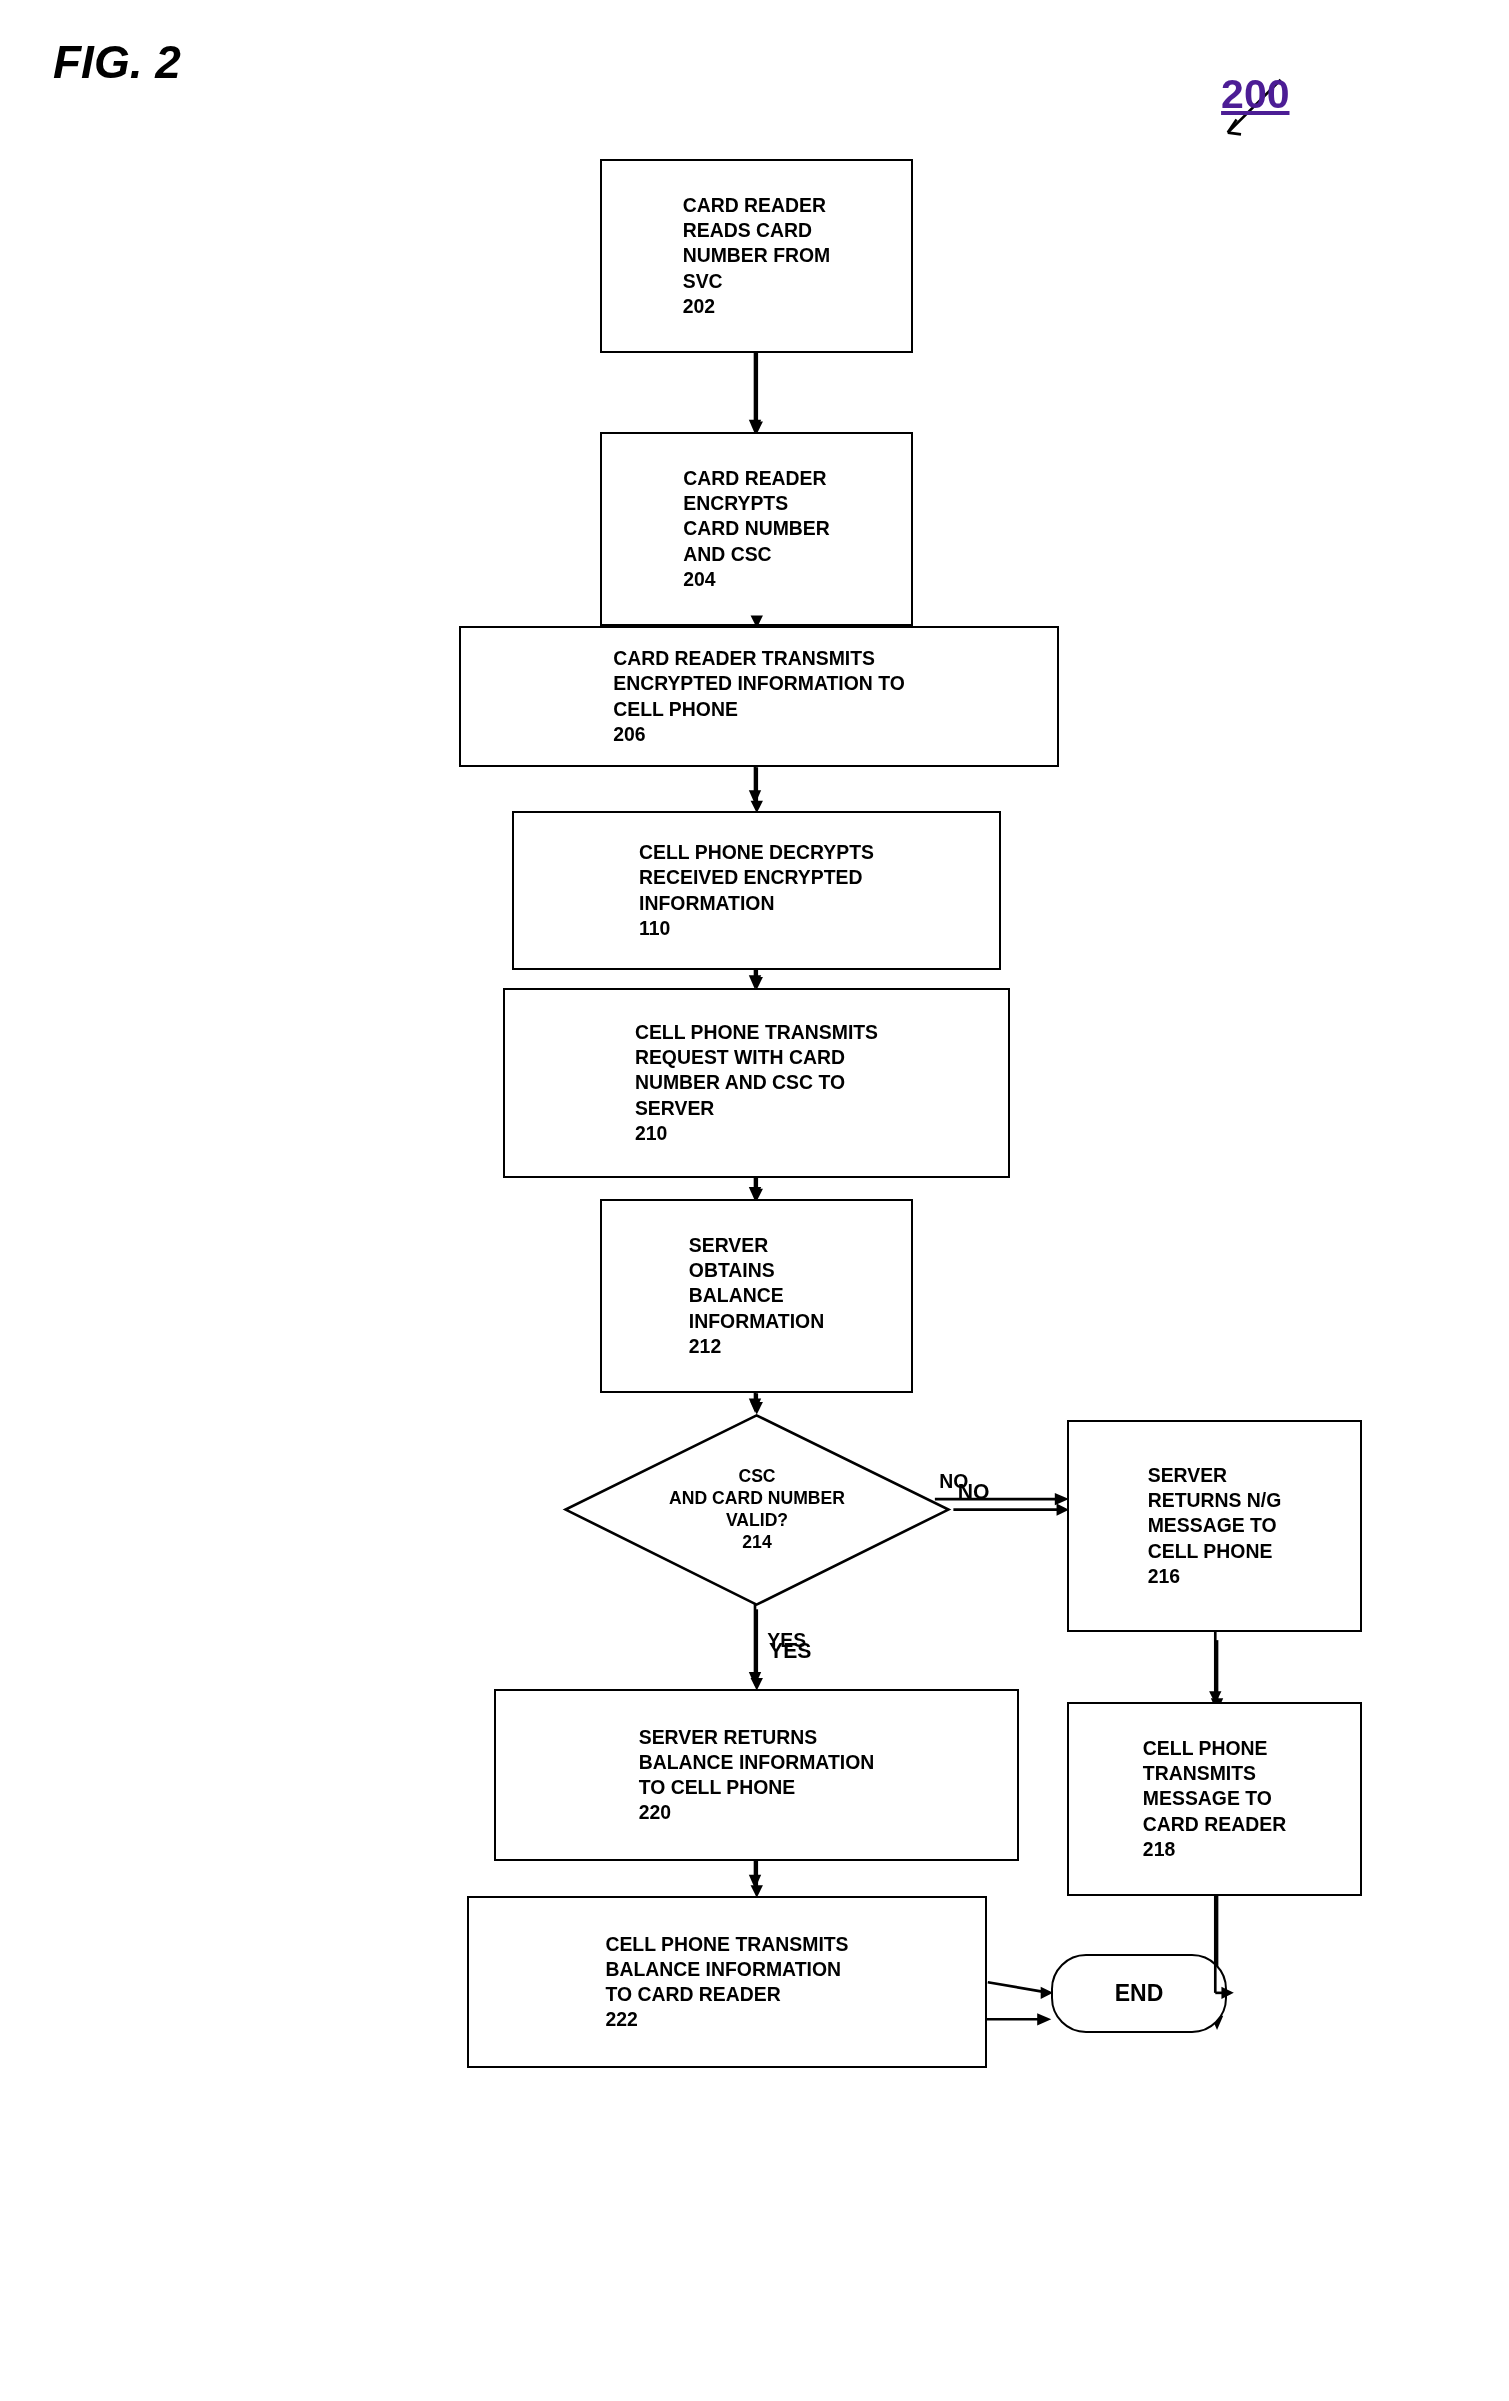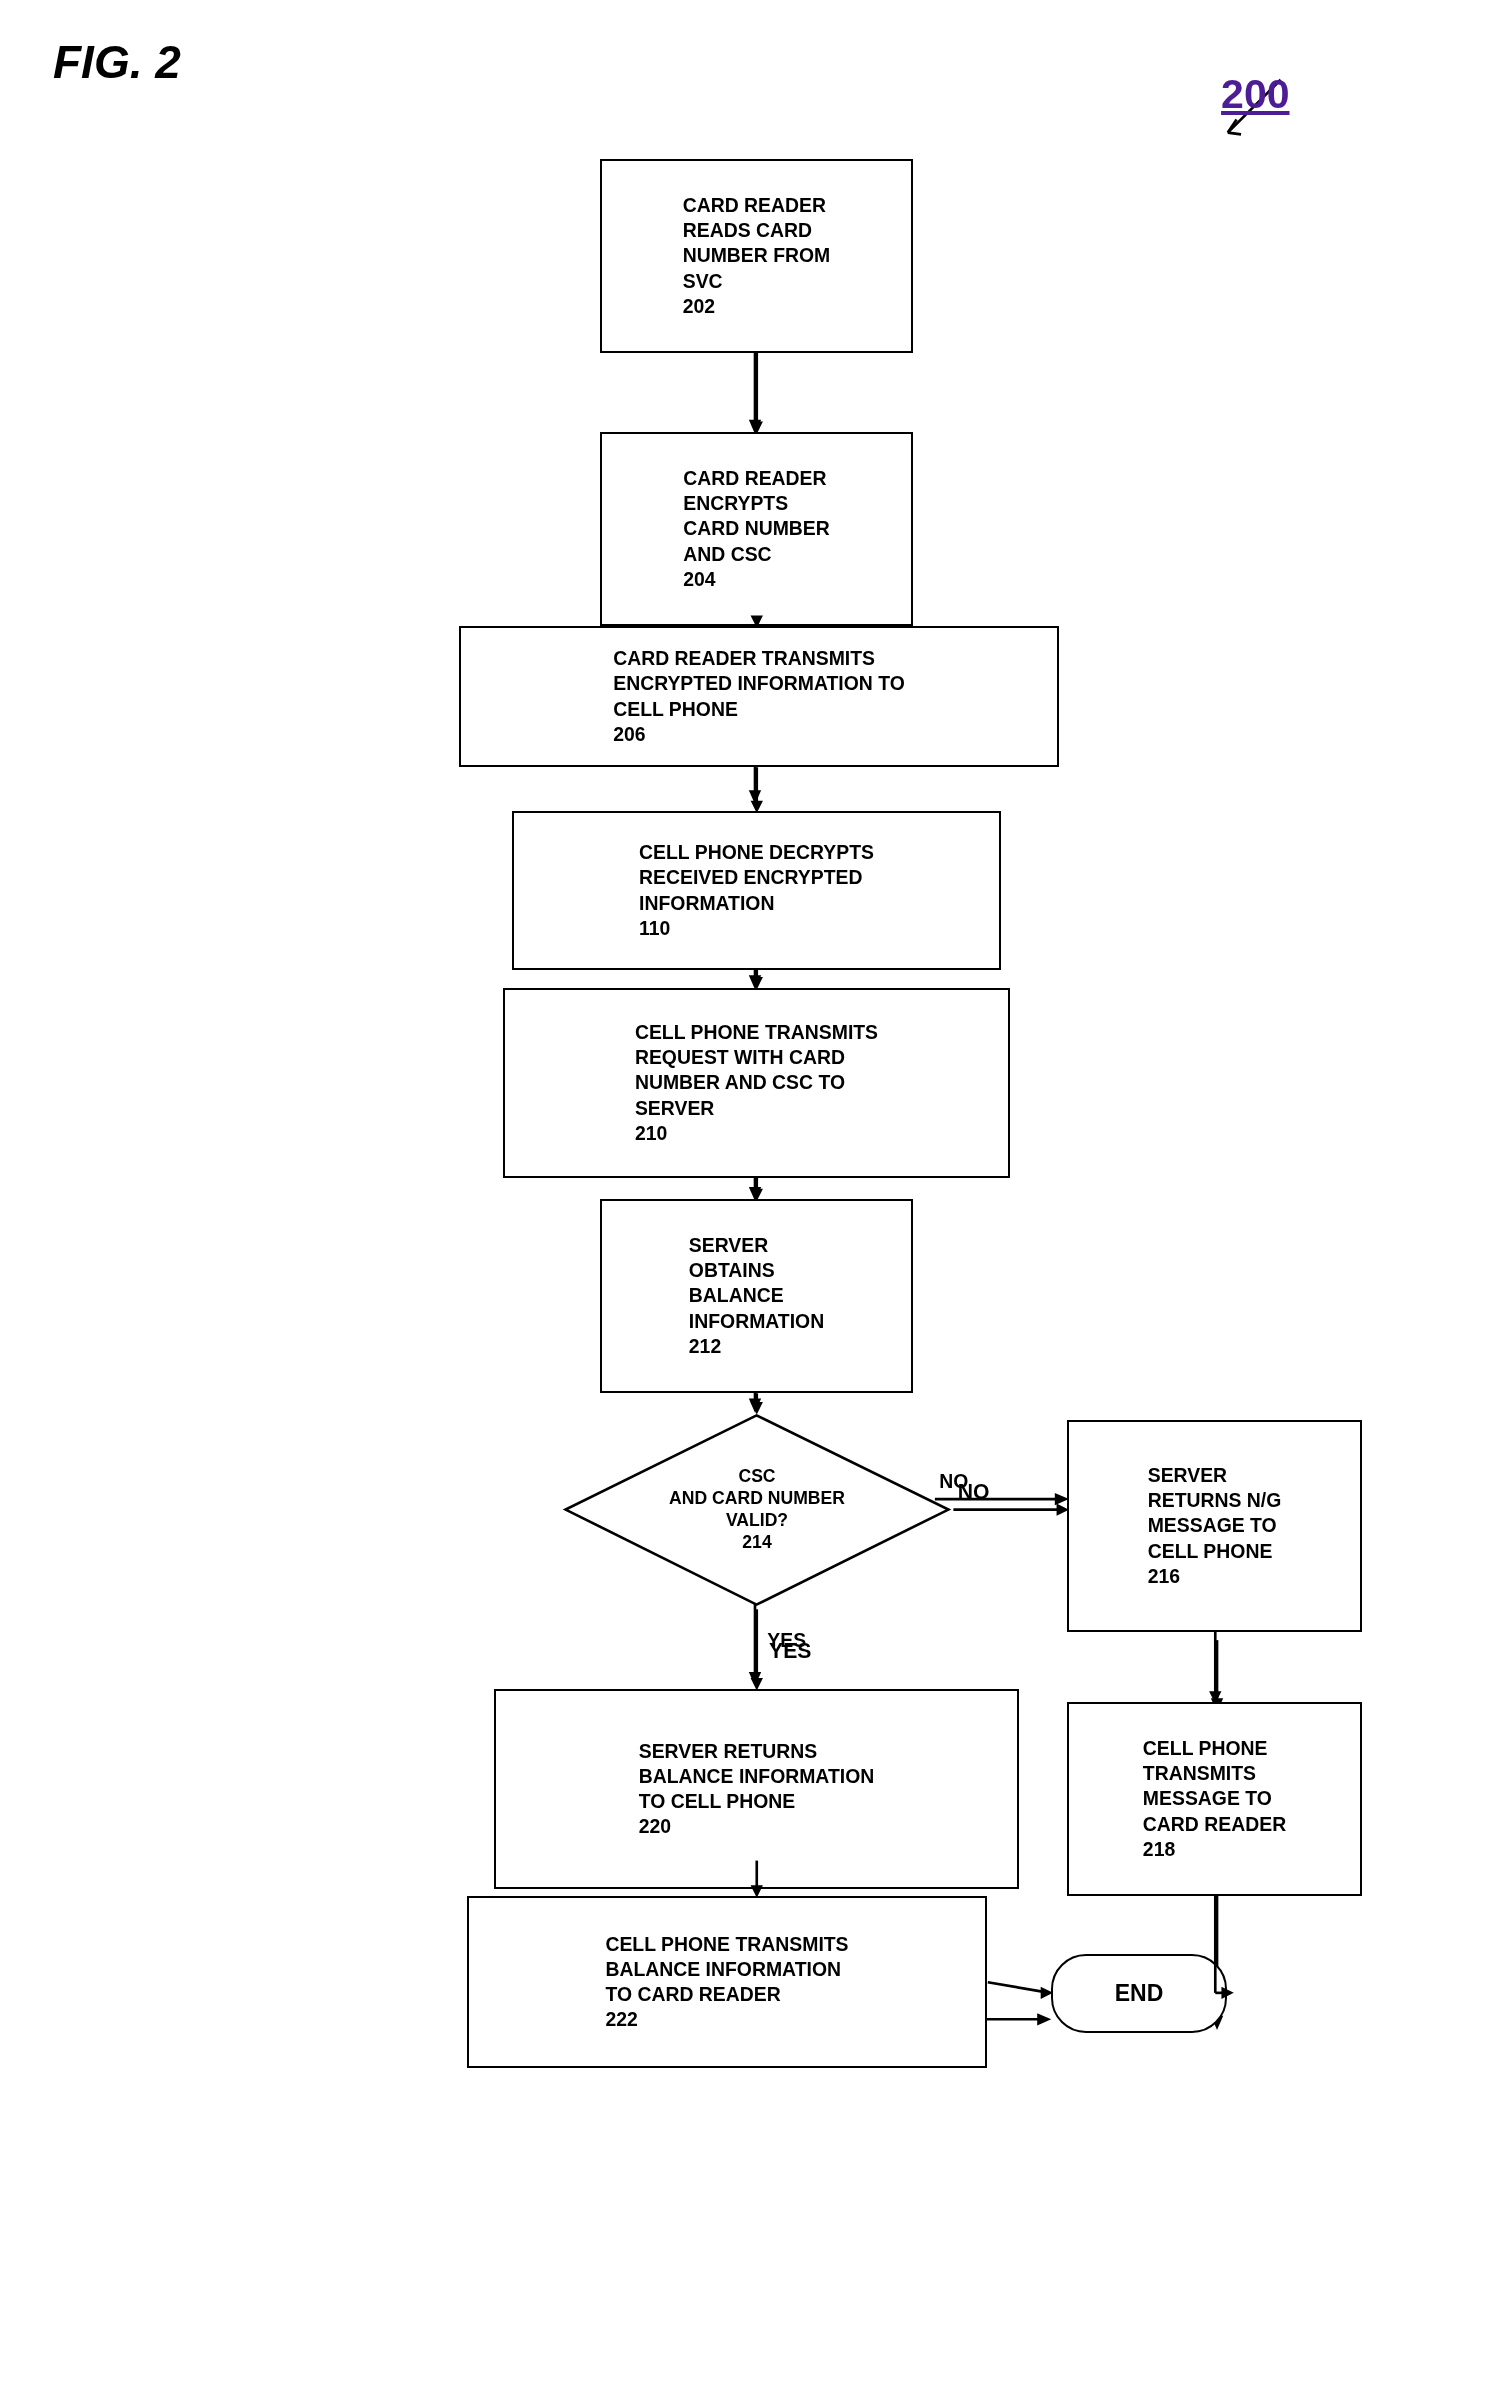--- a/index.html
+++ b/index.html
@@ -222,21 +222,21 @@
   <div class="flow-box" style="left:1067px; top:1649px; width:295px; height:194px;">
     <div>
       <div>CELL PHONE</div>
       <div>TRANSMITS</div>
       <div>MESSAGE TO</div>
       <div>CARD READER</div>
       <div>218</div>
     </div>
   </div>
 
-  <div class="flow-box" style="left:494px; top:1636px; width:525px; height:200px;">
+  <div class="flow-box" style="left:494px; top:1636px; width:525px; height:172px;">
     <div>
       <div>SERVER RETURNS</div>
       <div>BALANCE INFORMATION</div>
       <div>TO CELL PHONE</div>
       <div>220</div>
     </div>
   </div>
 
   <div class="flow-box" style="left:467px; top:1843px; width:520px; height:172px;">
     <div>

